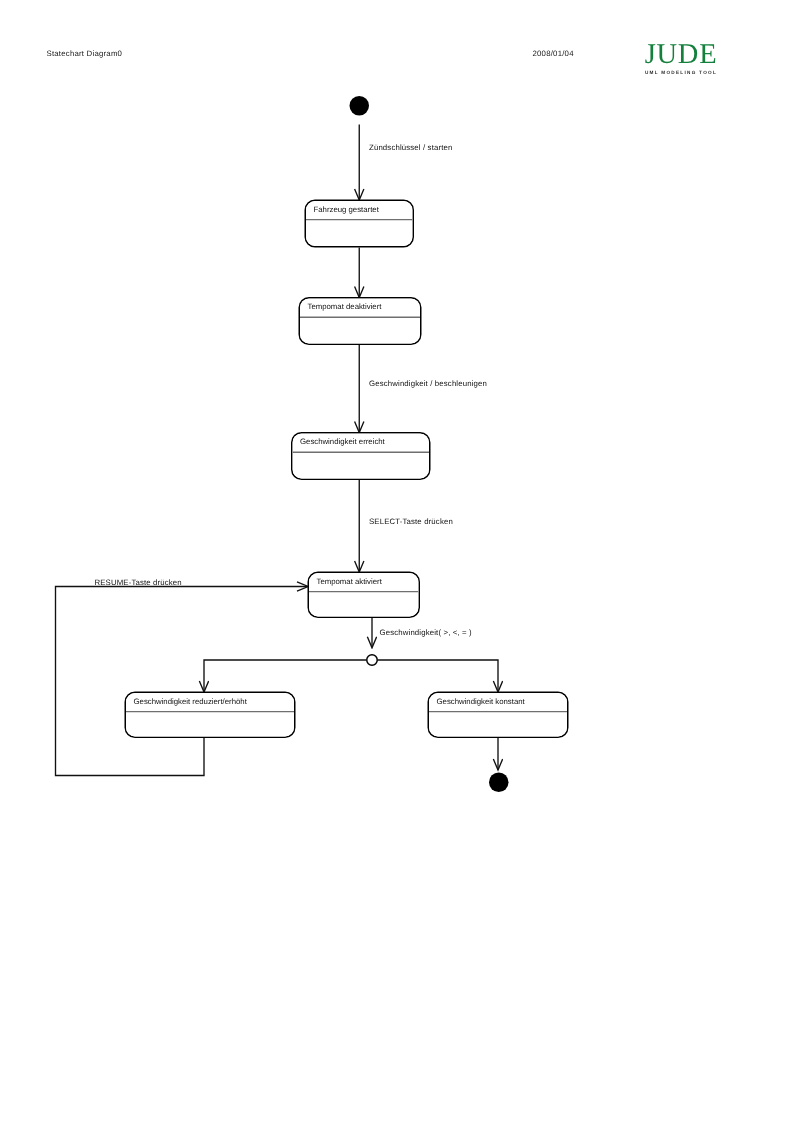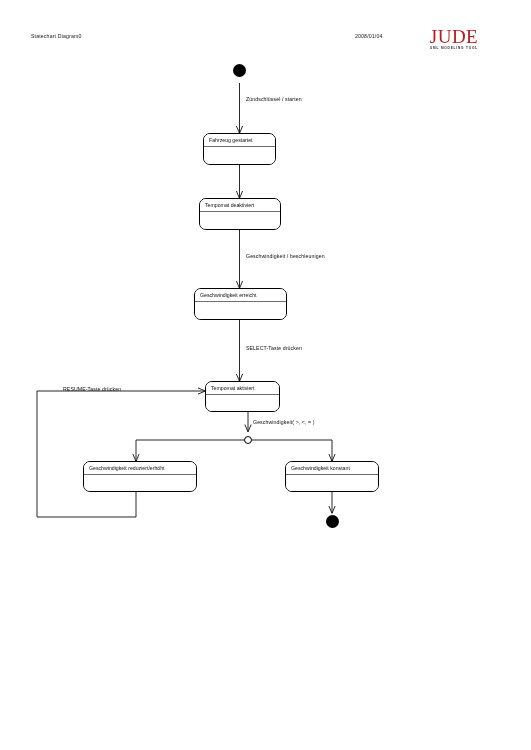--- a/index.html
+++ b/index.html
@@ -52,21 +52,21 @@
   #brand-wordmark {
     position: absolute;
     left: 0;
     top: 0;
     width: 100px;
     text-align: center;
     font-family: "Liberation Serif", serif;
     font-size: 19px;
     font-weight: 400;
     letter-spacing: 0.5px;
-    color: #b91c1c;
+    color: #15803d;
     line-height: 19px;
   }
   #brand-tagline {
     position: absolute;
     left: 0;
     top: 19px;
     width: 100px;
     text-align: center;
     font-size: 3.1px;
     font-weight: bold;

